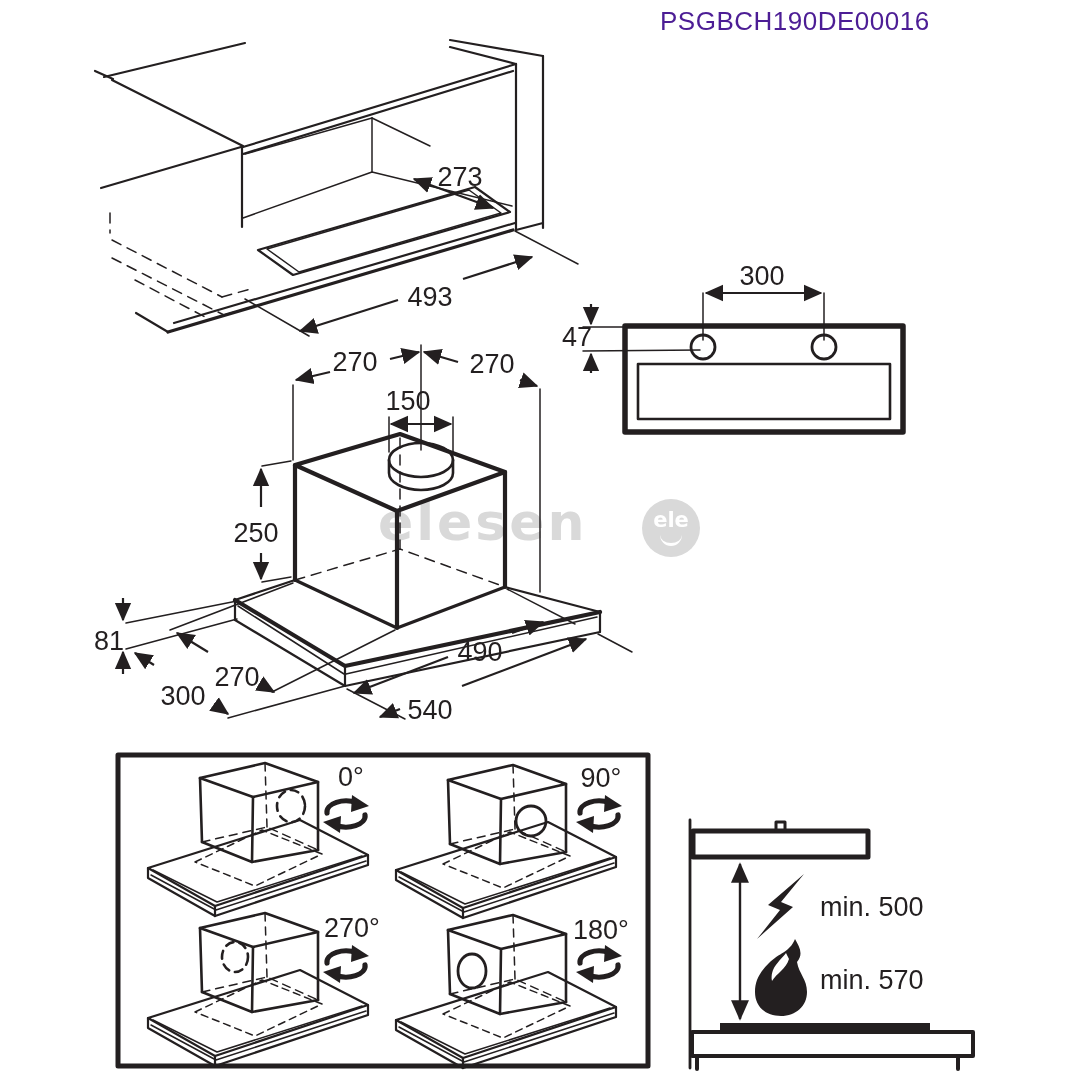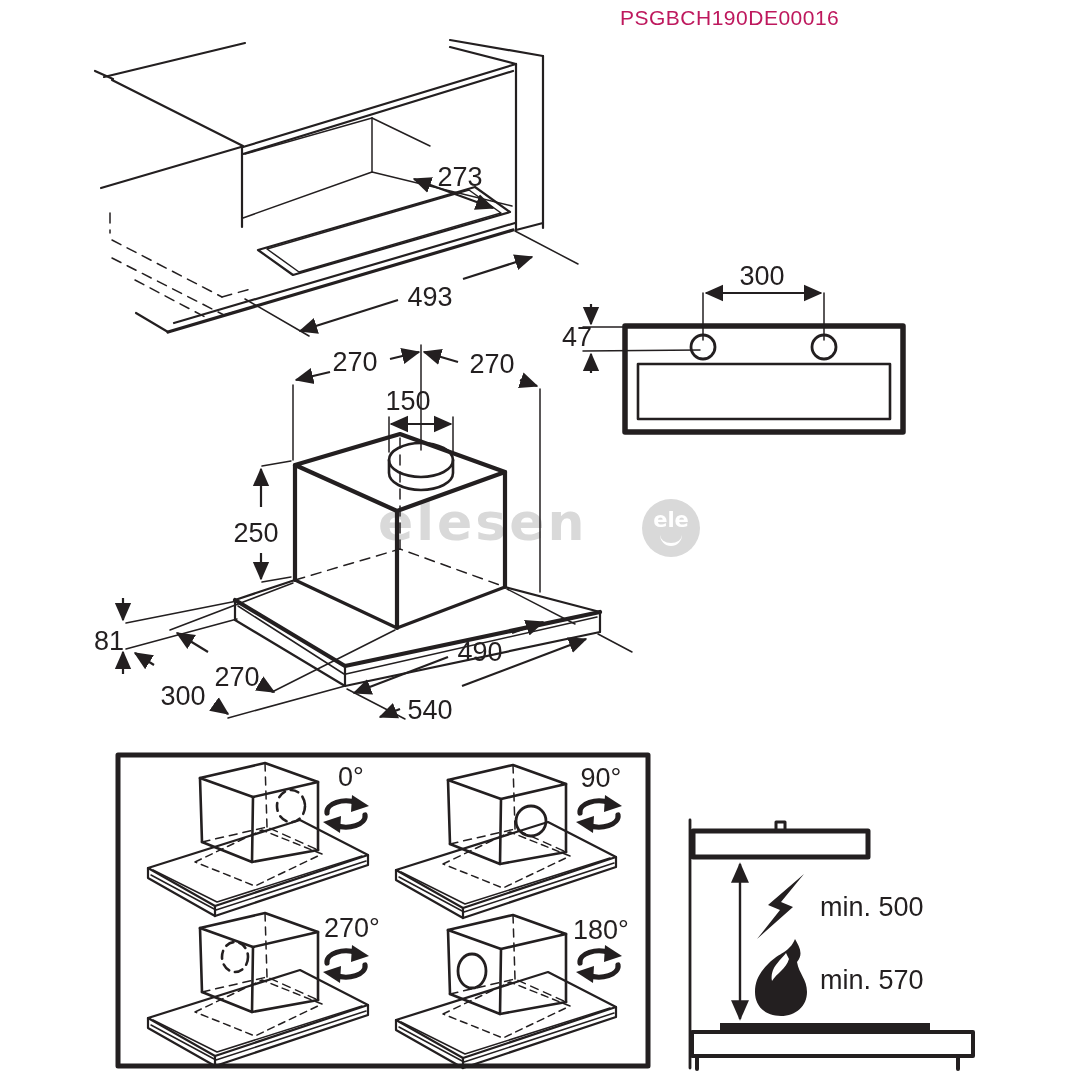--- a/index.html
+++ b/index.html
@@ -1,21 +1,21 @@
 <!DOCTYPE html>
 <html><head>
 <meta charset="utf-8">
 <style>
   html,body{margin:0;padding:0;background:#ffffff;}
   #canvas{
     position:relative;width:1080px;height:1080px;background:#ffffff;
     font-family:"Liberation Sans",sans-serif;overflow:hidden;
   }
   #drawing-number{
-    position:absolute;left:620px;top:6px;font-size:21px;color:#be185d;
+    position:absolute;left:660px;top:6px;font-size:26px;color:#4c1d95;
     letter-spacing:0.5px;white-space:nowrap;
   }
   #watermark{
     position:absolute;left:378px;top:496px;color:#d9d9d9;
     font-family:"DejaVu Sans",sans-serif;font-weight:bold;font-size:52px;
     letter-spacing:3px;line-height:1;user-select:none;
   }
   #watermark-badge{
     position:absolute;left:642px;top:499px;width:58px;height:58px;border-radius:50%;
     background:#d9d9d9;display:flex;flex-direction:column;align-items:center;

